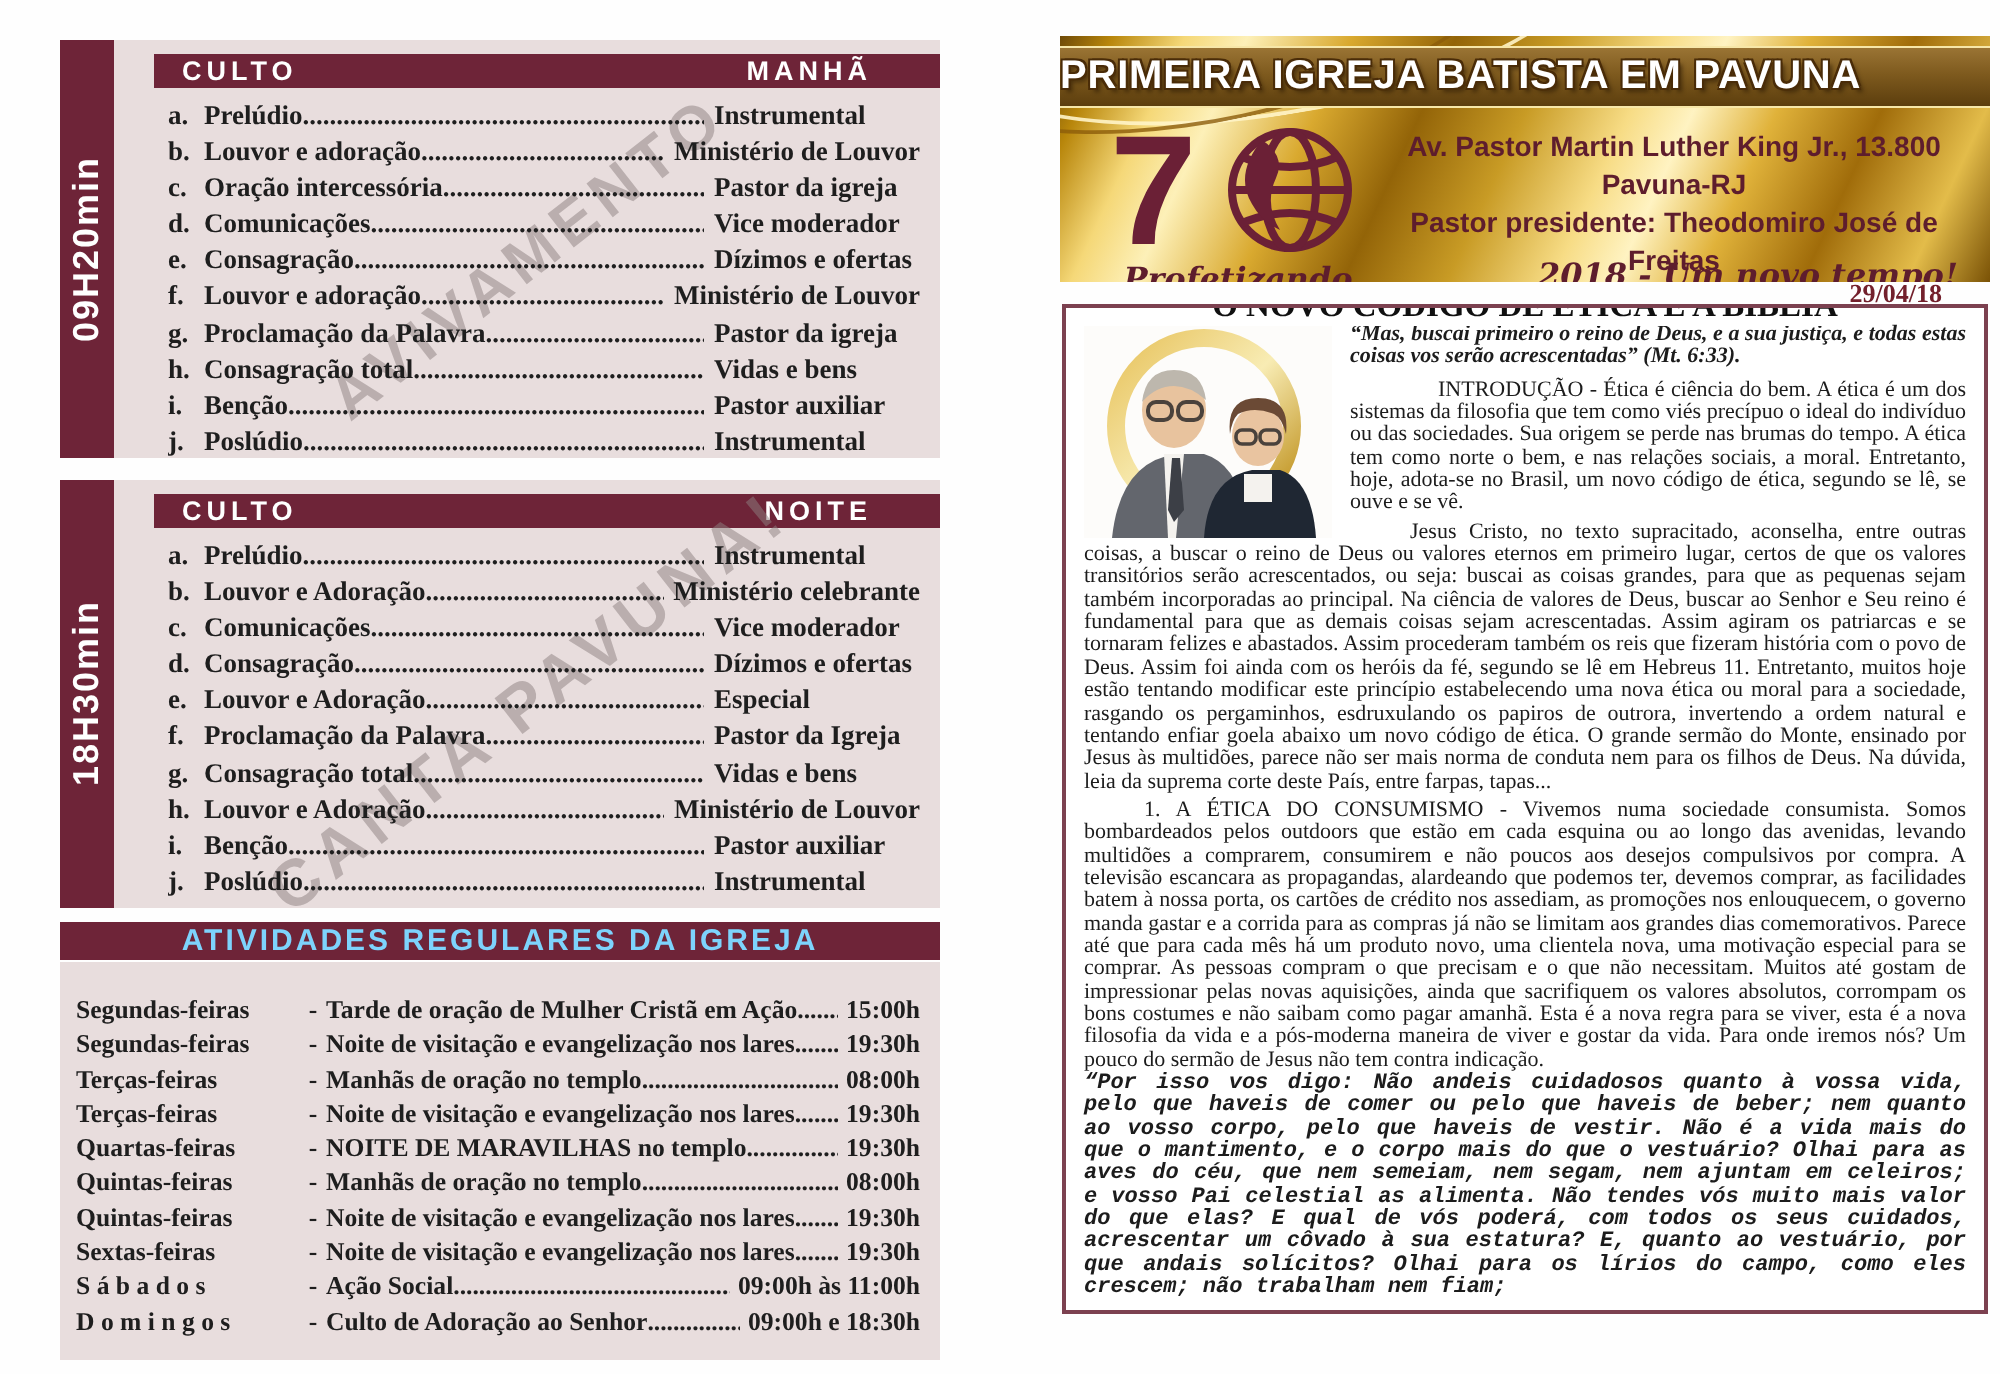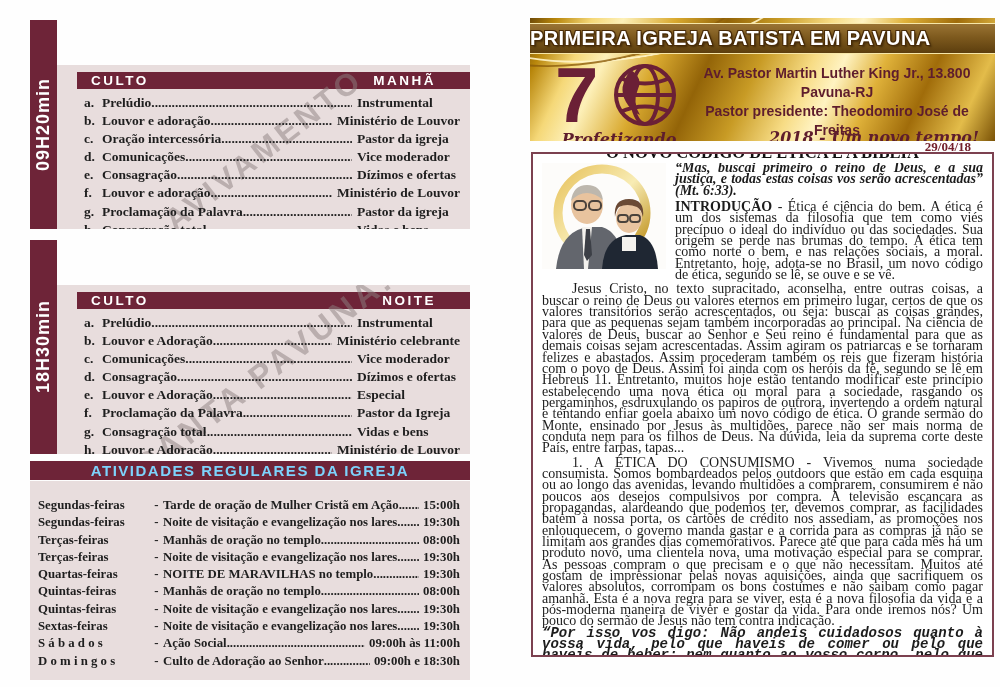--- a/index.html
+++ b/index.html
@@ -14,21 +14,21 @@
   .page{position:relative;width:1000px;height:687px;background:#fefefe;overflow:hidden;
         font-family:"Liberation Serif",serif;color:var(--ink);}
 
   
   .culto-block{position:absolute;left:30px;width:440px;display:flex;}
   .culto-block.morning{top:20px;height:209px;}
   .culto-block.evening{top:240px;height:214px;}
   .vbar{width:27px;background:var(--maroon);display:flex;align-items:center;justify-content:center;}
   .vbar span{writing-mode:vertical-rl;transform:rotate(180deg);
              font:bold 18px "Liberation Sans",sans-serif;color:#fff;letter-spacing:1px;}
-  .tbl{flex:1;background:var(--pink);position:relative;padding-top:7px;overflow:hidden;margin-top:45px;}
+  .tbl{flex:1;background:var(--pink);position:relative;padding-top:7px;overflow:hidden;}
   .tbl-head{margin-left:20px;height:17px;background:var(--maroon);display:flex;
             justify-content:space-between;align-items:center;padding:0 34px 0 14px;
             font:bold 13.5px "Liberation Sans",sans-serif;color:#fff;letter-spacing:2.5px;}
   .tbl-rows{padding:6px 10px 0 27px;position:relative;z-index:2;}
   .c-row{display:flex;align-items:baseline;height:18.1px;
          font:bold 13.5px "Liberation Serif",serif;color:var(--ink);}
   .c-left{display:flex;align-items:baseline;width:268px;overflow:hidden;}
   .c-letter{width:18px;flex:none;}
   .c-label{white-space:nowrap;}
   .dots{flex:1;overflow:hidden;white-space:nowrap;min-width:8px;}
@@ -78,23 +78,23 @@
 
   
   .date-line{position:absolute;left:509px;top:139px;width:462px;text-align:right;
              font:bold 13px "Liberation Serif",serif;color:#73202c;z-index:3;}
   .article{position:absolute;left:531px;top:152px;width:463px;height:505px;
            border:2px solid var(--border);background:#fff;padding:8px 9px 0 9px;overflow:hidden;}
   .article-title{position:absolute;top:-11px;left:50%;transform:translateX(-50%);
                  background:#fff;padding:0 12px;white-space:nowrap;
                  font:bold 16.5px "Liberation Serif",serif;color:#101010;}
   .photo{float:left;width:124px;height:106px;margin:1px 9px 2px 0;}
-  .article p{font-size:14px;line-height:11.35px;text-align:justify;color:#1c1c1c;}
+  .article p{font-size:11px;line-height:11.35px;text-align:justify;color:#1c1c1c;}
   .verse{font-weight:bold;font-style:italic;margin-bottom:5px;}
-  .p-intro .lbl{font-weight:bold;}
+  .p-intro .lbl{font-weight:normal;margin-left:44px;}
   .p-body{text-indent:30px;margin-top:3px;}
   .p-body .lbl{font-weight:normal;}
   .quote2{font-weight:bold;font-style:italic;margin-top:1px;font-family:Liberation Mono, monospace;}
 </style>
 </head>
 <body>
 
 <div class="page">
 
   <div class="culto-block morning">

